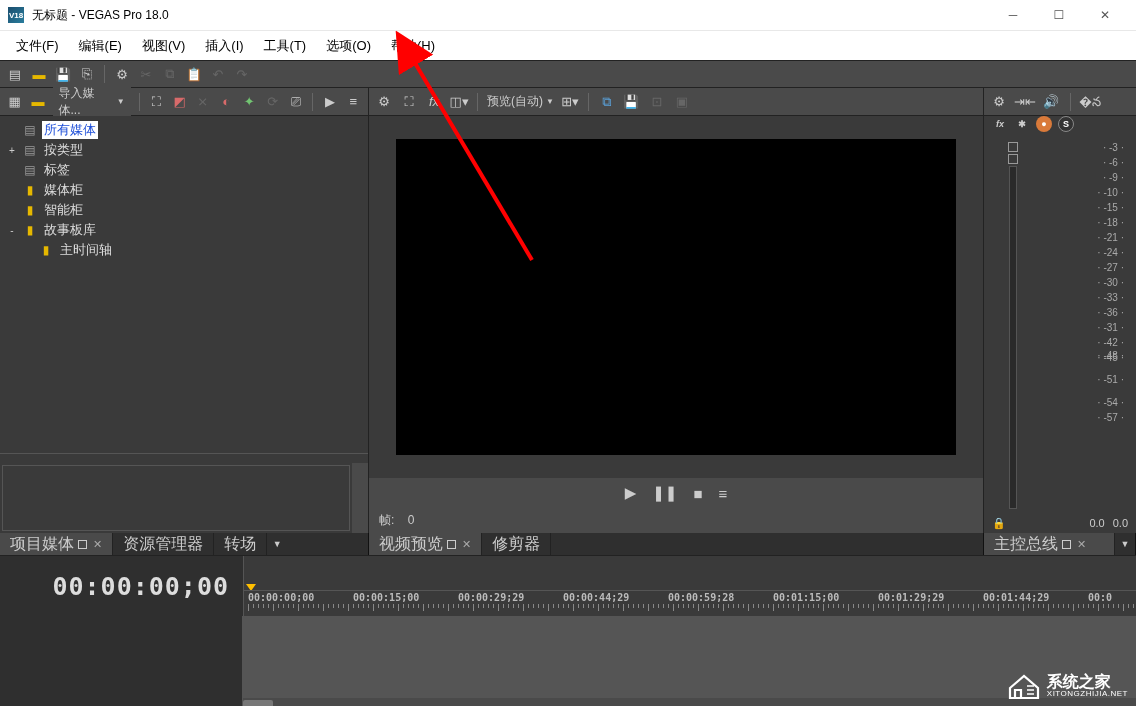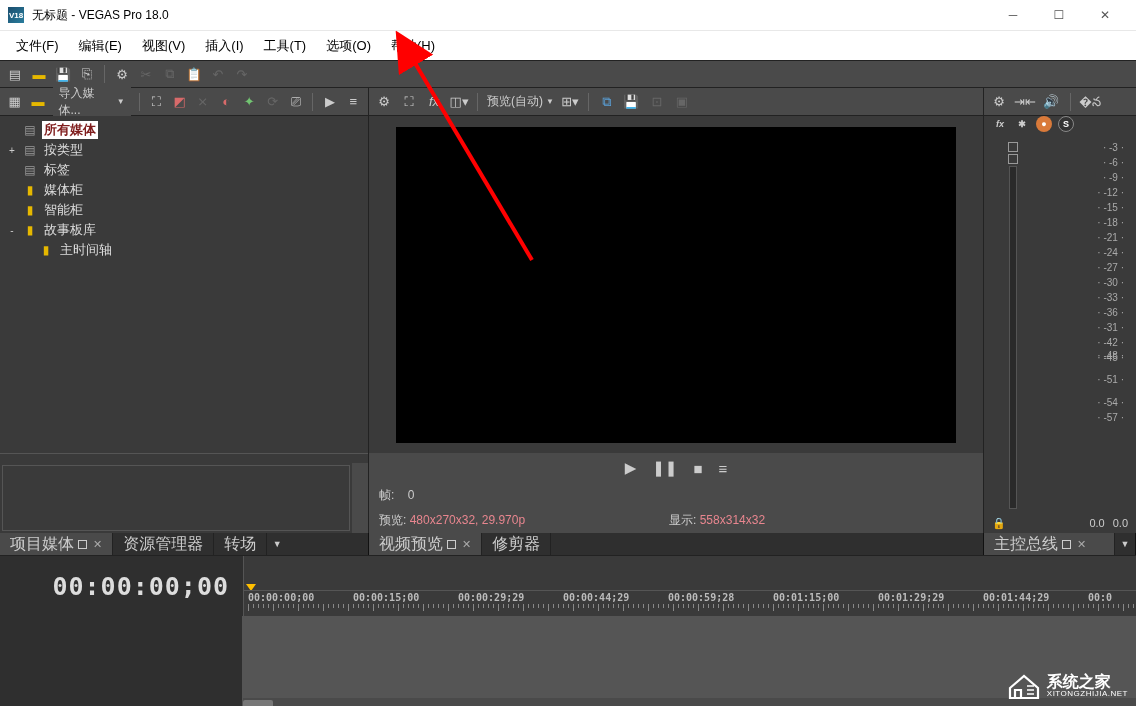--- a/index.html
+++ b/index.html
@@ -26,21 +26,21 @@
 
 
 .leftpane { width:369px; background:#3a3a3a; display:flex; flex-direction:column; border-right:1px solid #222; }
 .lefttb { height:28px; background:#4a4a4a; display:flex; align-items:center; padding:0 6px; gap:6px; font-size:12px; color:#ccc; border-bottom:1px solid #222;}
 .importbtn { background:#4a4a4a; padding:2px 6px; display:flex; align-items:center; gap:3px; }
 .tree { flex:1; background:#3a3a3a; padding:4px 2px; font-size:13px; color:#ddd; overflow:hidden;}
 .treerow { display:flex; align-items:center; height:20px; gap:4px; padding-left:4px;}
 .treerow .exp { width:12px; text-align:center; color:#ccc; font-size:10px;}
 .treerow .ticon { width:16px; height:14px; display:flex; align-items:center; justify-content:center; font-size:12px;}
 .treerow .tlabel { padding:0 2px; }
-.treerow.selected .tlabel { background:#fff; color:#7f1d1d;font-weight:bold; }
+.treerow.selected .tlabel { background:#fff; color:#1d4ed8; }
 .folderico { color:#e6b800; }
 .stackico { color:#999;}
 .indent1 { margin-left:16px; }
 .leftsplit { height:10px; background:#3a3a3a; border-top:1px solid #555; cursor:ns-resize;}
 .leftbottom { height:70px; background:#3a3a3a; display:flex;}
 .leftbottom .thumb { flex:1; border:1px solid #555; margin:2px;}
 .leftbottom .vscroll { width:16px; background:#4a4a4a;}
 
 
 .centerpane { width:615px; background:#3a3a3a; display:flex; flex-direction:column; border-right:1px solid #222;}
@@ -241,30 +241,20 @@
       <div class="playbtn">❚❚</div>
       <div class="playbtn">■</div>
       <div class="playbtn">≡</div>
     </div>
     <div class="statusrow">
       <div class="rcol">
         <span>帧:</span>&nbsp;&nbsp;&nbsp;
         <span>0</span>
       </div>
     </div>
-    <div class="statusrow">
-      <div class="lcol">
-        <span>预览:</span>
-        <span class="hl">480x270x32, 29.970p</span>
-      </div>
-      <div class="rcol">
-        <span>显示:</span>
-        <span class="hl">558x314x32</span>
-      </div>
-    </div>
   </div>
 
   <div class="rightpane">
     <div class="righttb">
       <div class="tbicon">⚙</div>
       <div class="tbicon">⇥⇤</div>
       <div class="tbicon">🔊</div>
       <div class="tbsep"></div>
       <div class="tbicon">�న</div>
     </div>
@@ -277,21 +267,21 @@
     <div class="meterwrap">
       <div class="metercol">
         <div class="metersq"></div>
         <div class="metersq"></div>
         <div class="meterbar"></div>
       </div>
       <div class="scalecol" id="meterScale">
           <div class="tick" style="top: 0px;">· -3 ·</div>
           <div class="tick" style="top: 15px;">· -6 ·</div>
           <div class="tick" style="top: 30px;">· -9 ·</div>
-          <div class="tick" style="top: 45px;">· -12 ·</div>
+          <div class="tick" style="top: 45px;">· -10 ·</div>
           <div class="tick" style="top: 60px;">· -15 ·</div>
           <div class="tick" style="top: 75px;">· -18 ·</div>
           <div class="tick" style="top: 90px;">· -21 ·</div>
           <div class="tick" style="top: 105px;">· -24 ·</div>
           <div class="tick" style="top: 120px;">· -27 ·</div>
           <div class="tick" style="top: 135px;">· -30 ·</div>
           <div class="tick" style="top: 150px;">· -33 ·</div>
           <div class="tick" style="top: 165px;">· -36 ·</div>
           <div class="tick" style="top: 180px;">· -31 ·</div>
           <div class="tick" style="top: 195px;">· -42 ·</div>

